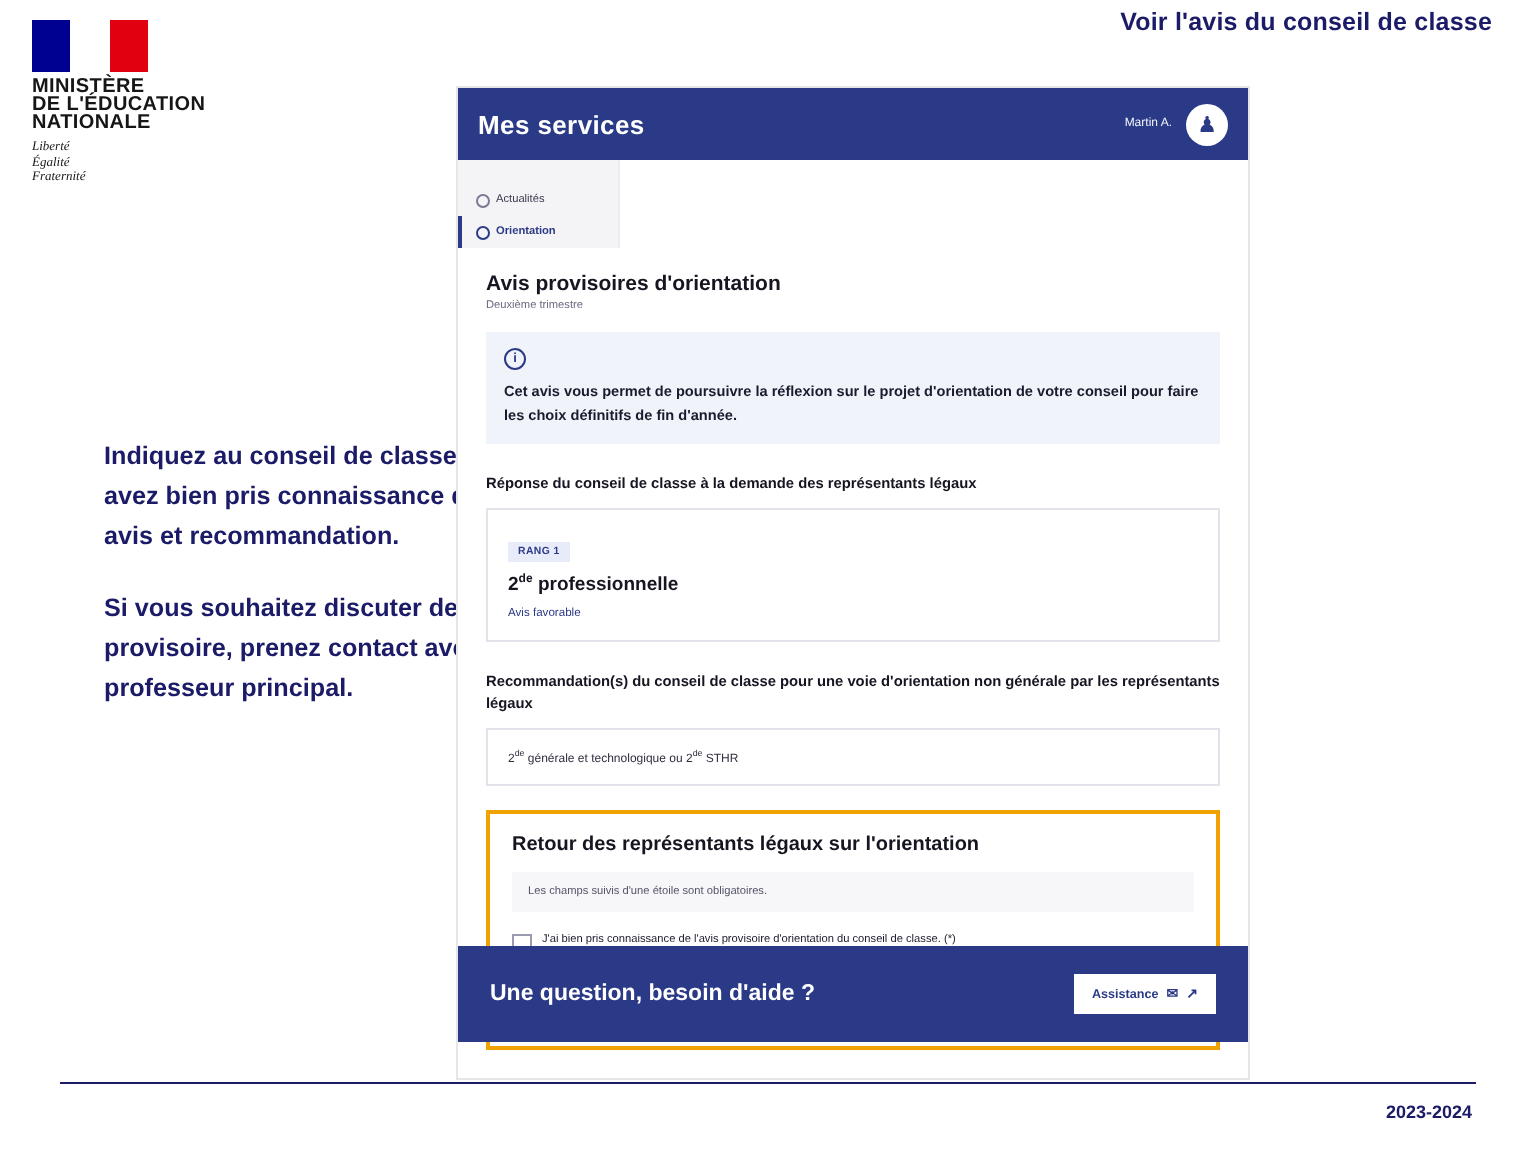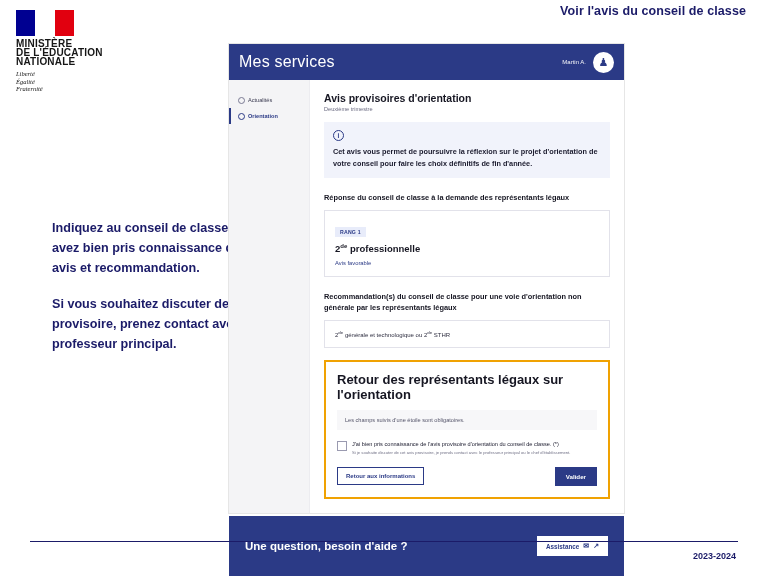--- a/index.html
+++ b/index.html
@@ -85,22 +85,22 @@
 
   .app-header {
     height: 36px;
     background: #2b3a86;
     display: flex;
     align-items: center;
     padding: 0 10px;
     color: #ffffff;
   }
   .app-header .title {
-    font-size: 16px;
-    font-weight: normal;
+    font-size: 13px;
+    font-weight: bold;
     letter-spacing: 0.2px;
   }
   .app-header .spacer { flex: 1; }
   .app-header .user-name {
     font-size: 6px;
     margin-right: 7px;
     opacity: .95;
   }
   .avatar {
     width: 21px;
@@ -111,20 +111,21 @@
     display: flex;
     align-items: center;
     justify-content: center;
     font-size: 11px;
   }
 
   .app-body {
     display: flex;
     background: #ffffff;
     min-height: 370px;
+    flex-direction: column;
   }
 
   
   .sidebar {
     width: 80px;
     background: #f4f4f6;
     padding: 12px 0 0 0;
     flex: none;
     border-right: 1px solid #ececf0;
   }
@@ -239,21 +240,21 @@
   .card-plain sup { font-size: 4.4px; }
 
   
   .retour {
     border: 2px solid #f0a202;
     padding: 10px 11px 11px 11px;
     background: #ffffff;
     margin-top: 6px;
   }
   .retour-title {
-    font-size: 13px;
+    font-size: 10px;
     font-weight: bold;
     color: #161622;
     margin: 0 0 8px 0;
   }
   .retour-note {
     background: #f7f7f9;
     font-size: 5.6px;
     color: #55556a;
     padding: 7px 8px;
     margin-bottom: 10px;
@@ -308,27 +309,26 @@
     padding: 6px 11px;
     cursor: pointer;
   }
 
   
   .helpbar {
     position: absolute;
     left: 229px;
     top: 473px;
     width: 395px;
-    height: 60px;
+    height: 48px;
     background: #2b3a86;
     display: flex;
     align-items: center;
     padding: 0 16px;
     box-sizing: border-box;
-    margin-top: 43px;
   }
   .helpbar .q {
     color: #ffffff;
     font-size: 11.5px;
     font-weight: bold;
   }
   .help-btn {
     margin-left: auto;
     background: #ffffff;
     color: #2b3a86;

